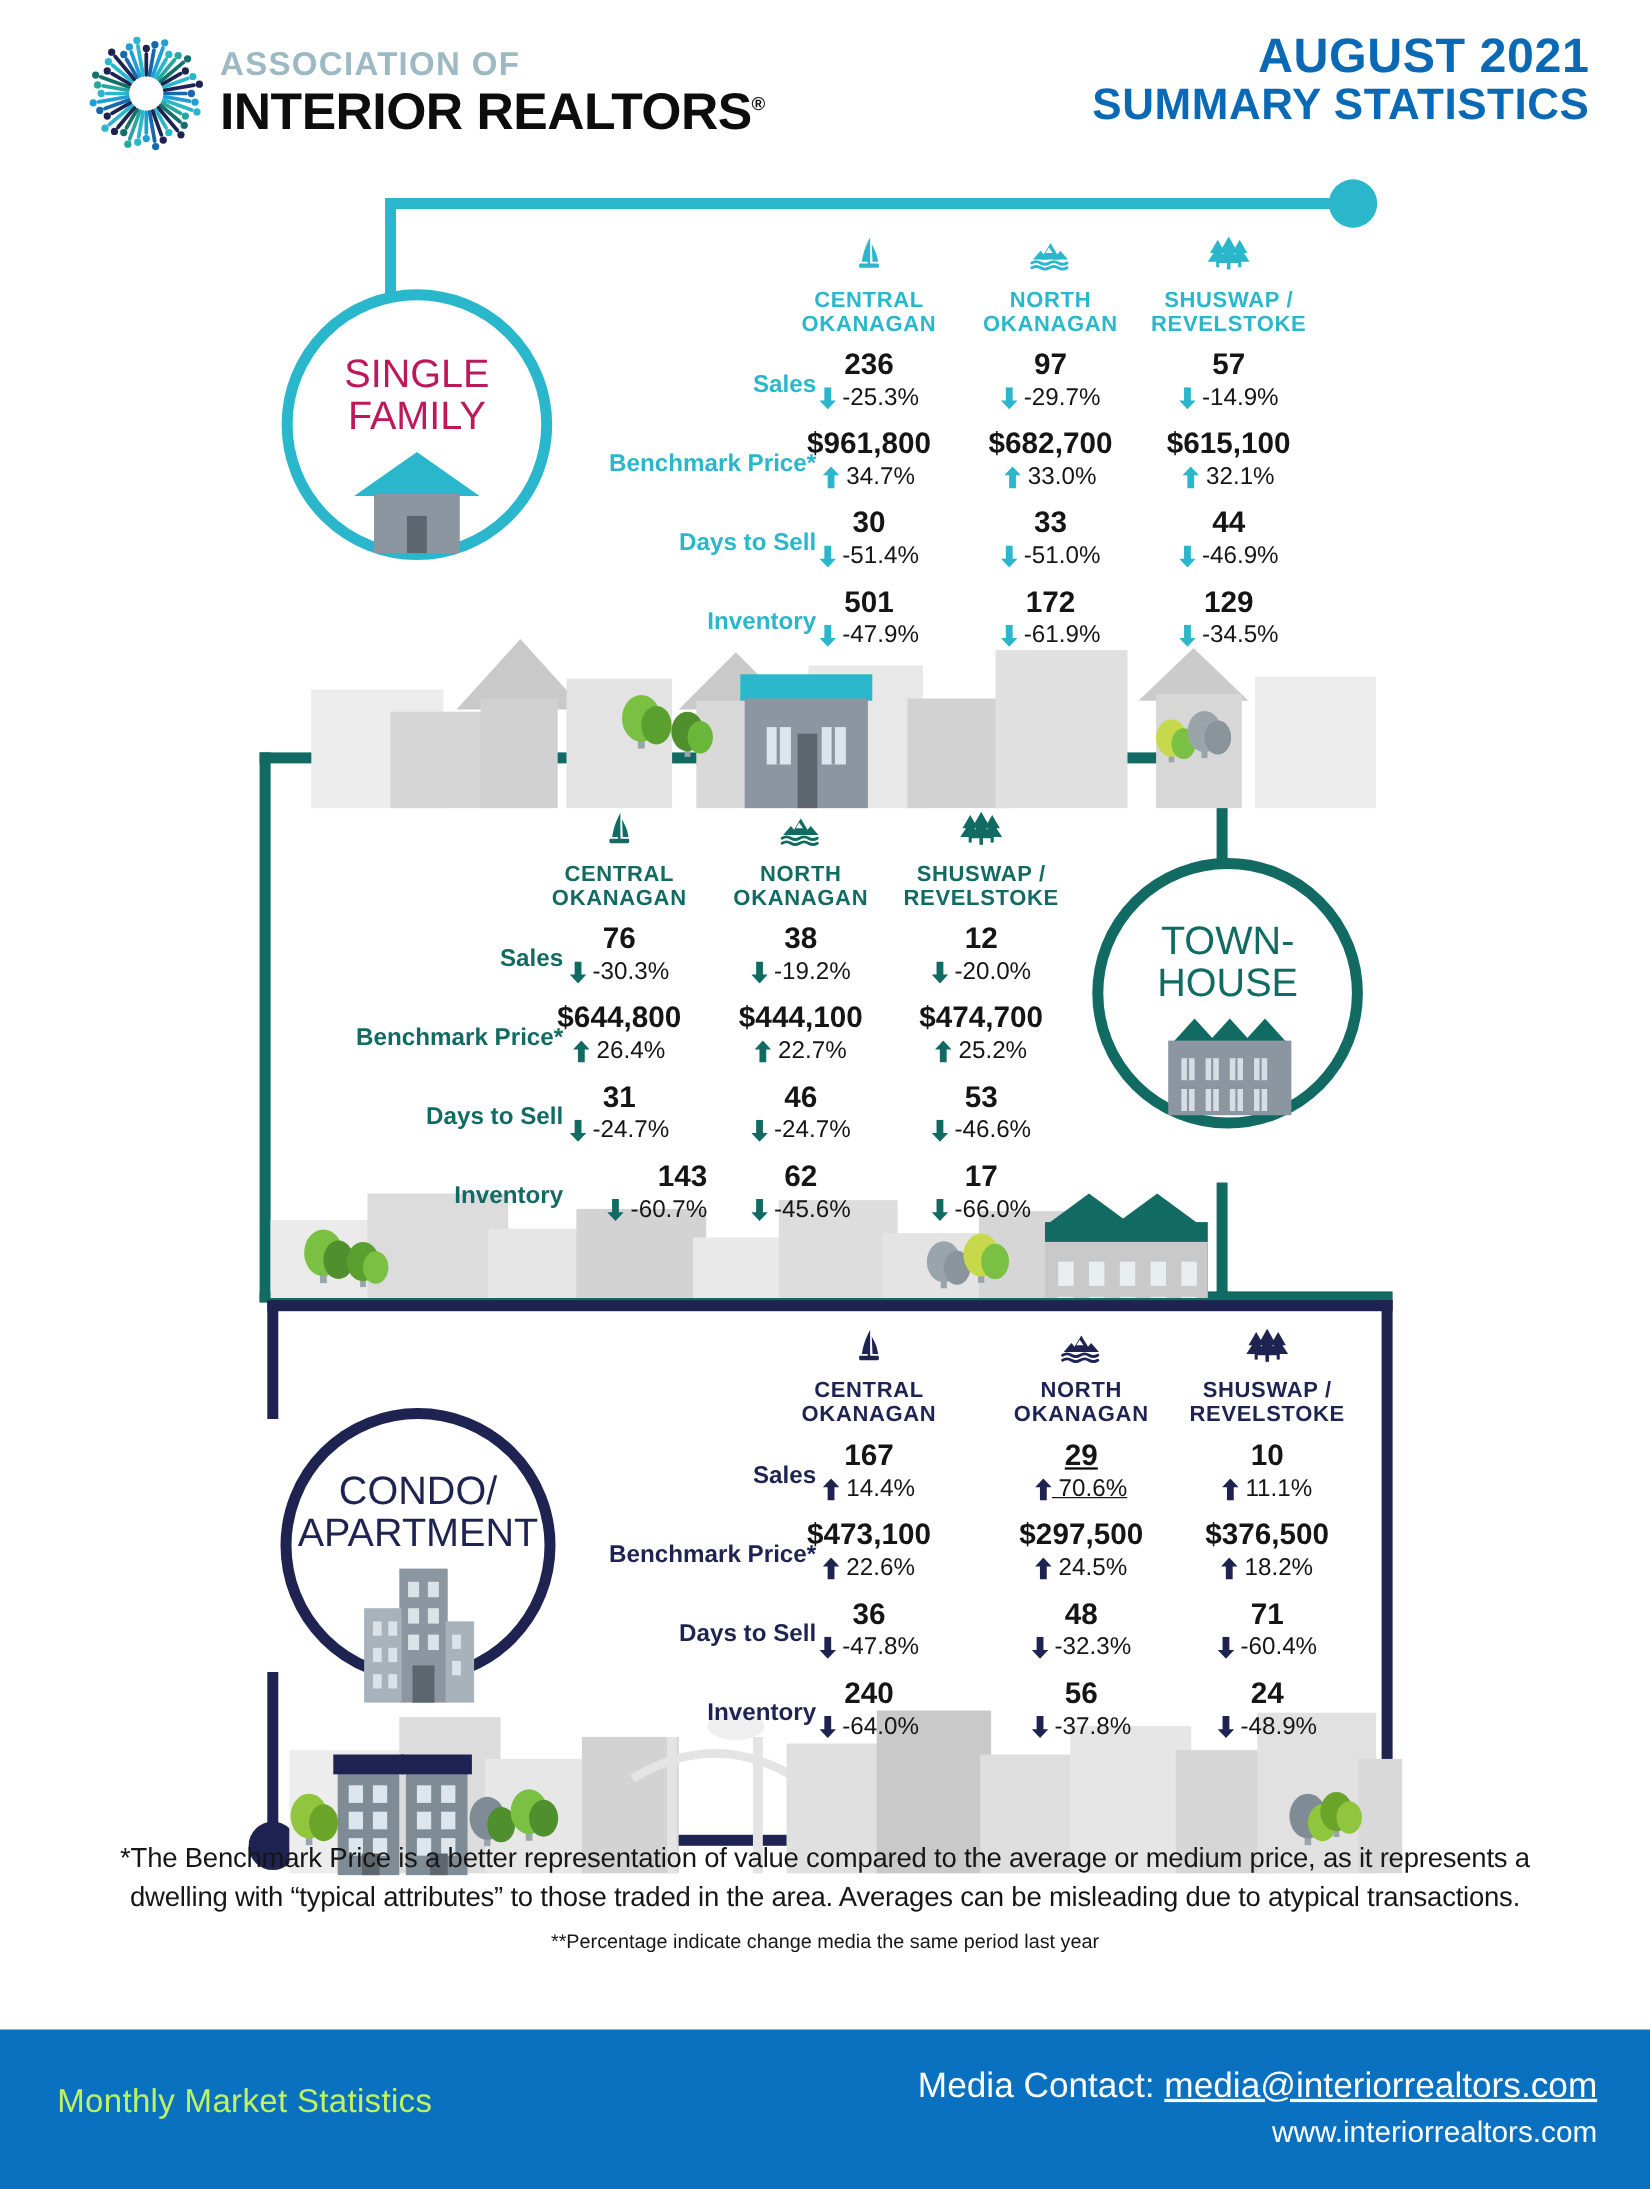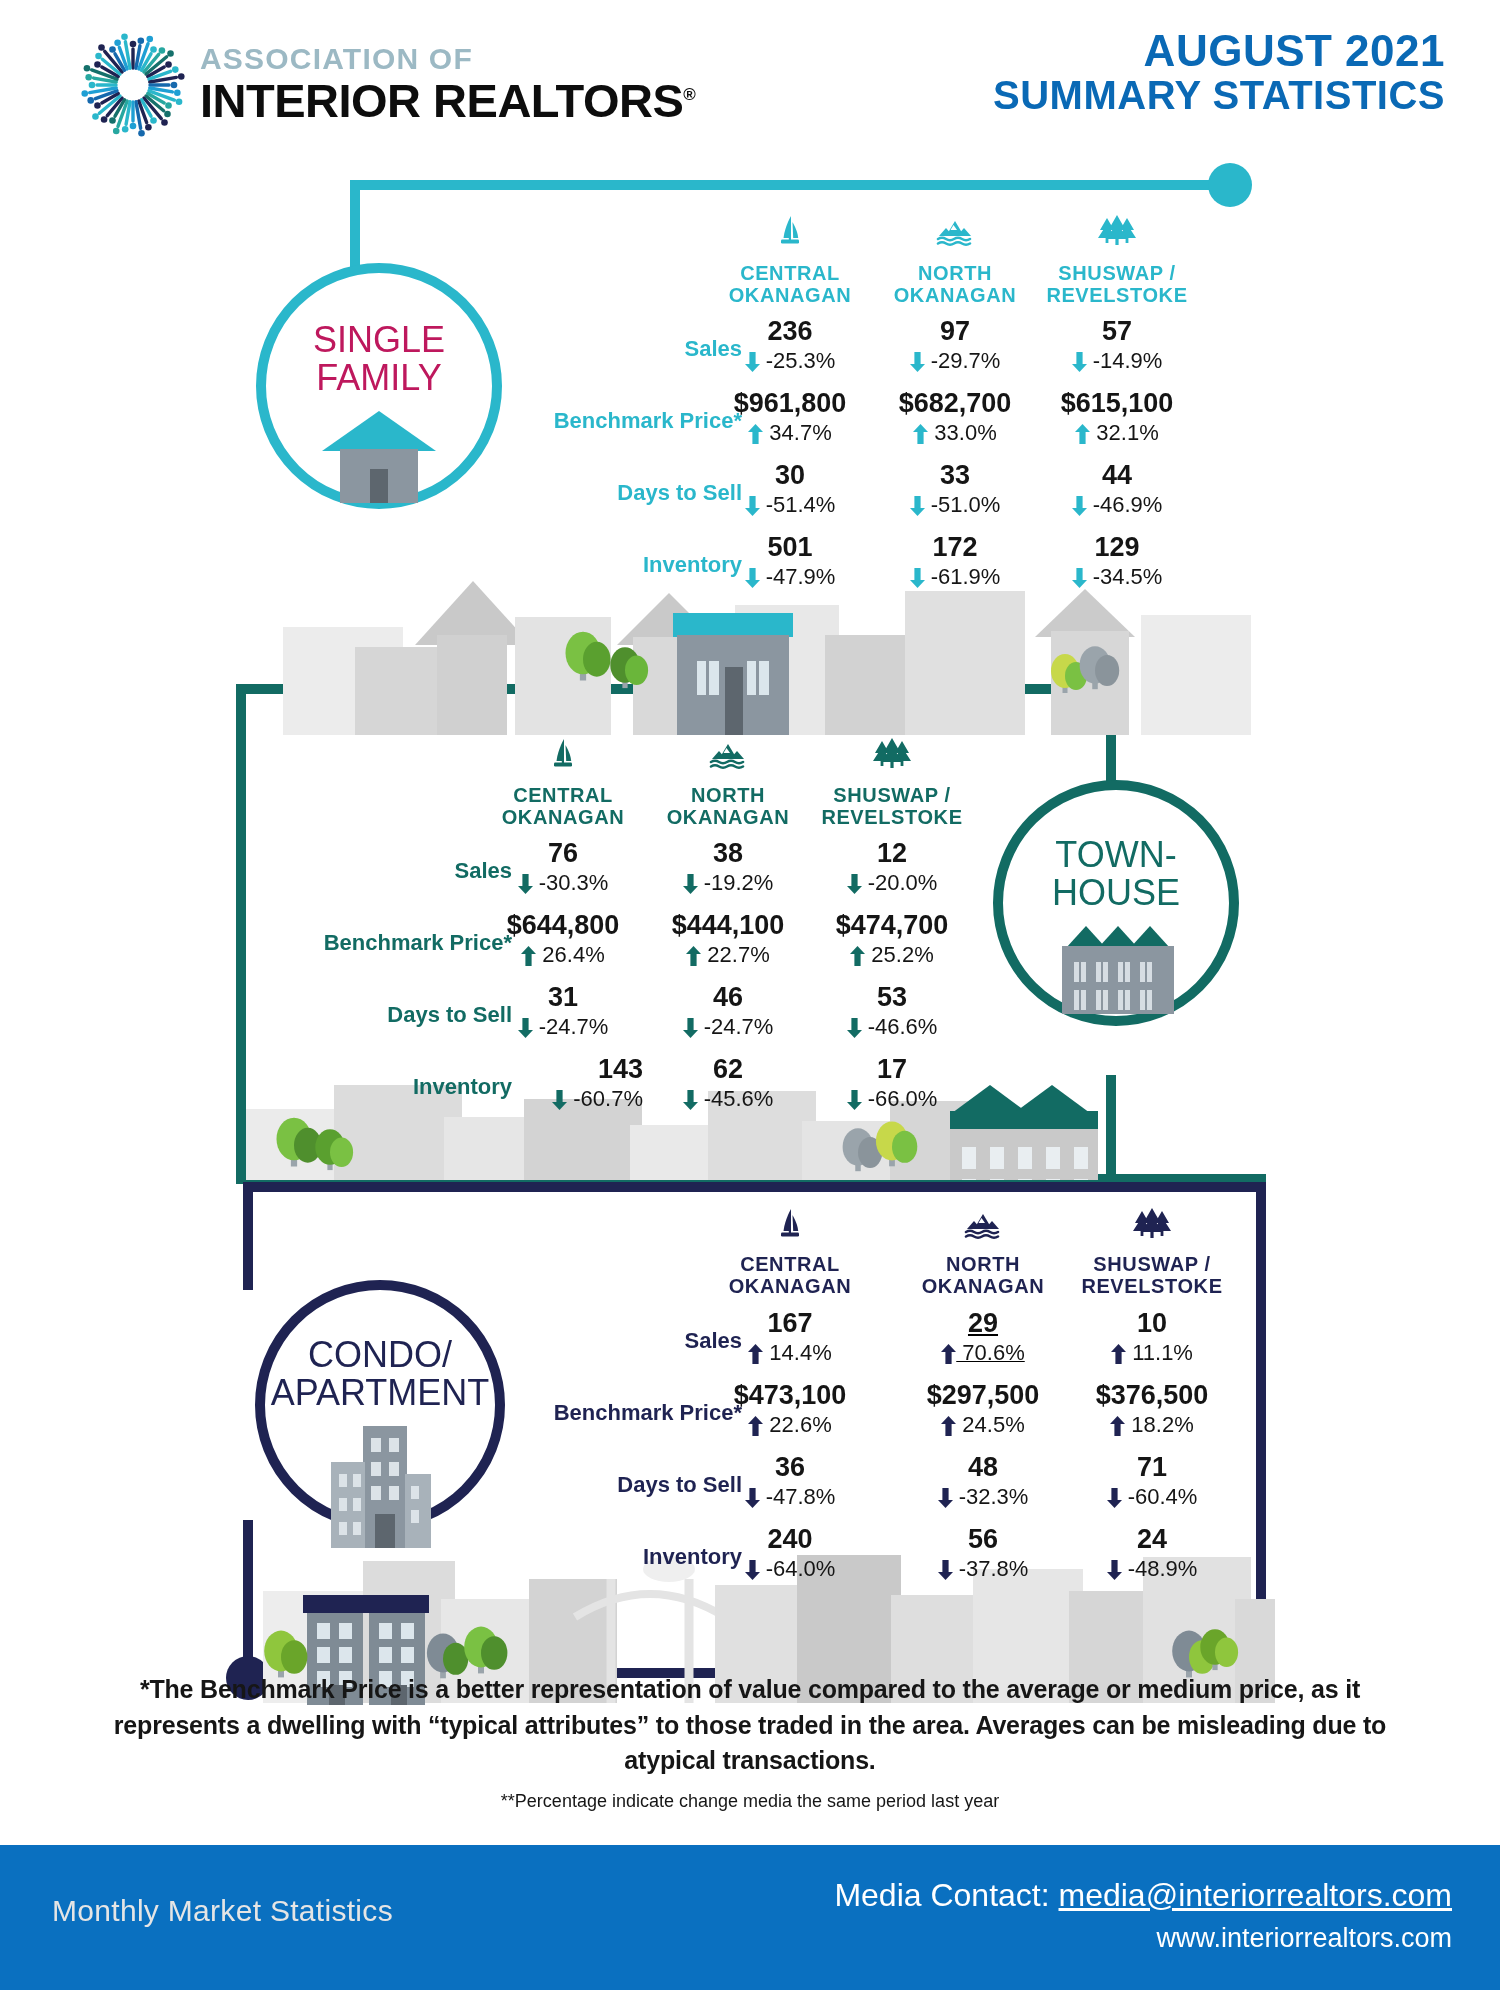--- a/index.html
+++ b/index.html
@@ -58,31 +58,30 @@
 
   
   .scene { position: absolute; overflow: hidden; }
 
   
   .footnotes { position: absolute; left: 0; top: 1672px; width: 1500px; text-align: center; }
   .fn-main {
     font-size: 25px; color: #161616; line-height: 1.42;
     font-family: "Liberation Sans", sans-serif; letter-spacing: -0.2px;
     padding: 0 105px;
-    font-weight: bold;
   }
   .fn-sub { font-size: 18px; color: #161616; margin-top: 12px; }
 
   
   .footer {
     position: absolute; left: 0; top: 1845px; width: 1500px; height: 145px;
     background: #0a70c0;
   }
   .footer-left {
-    position: absolute; left: 52px; top: 49px; color: #e5e5e5;
+    position: absolute; left: 52px; top: 49px; color: #bef264;
     font-size: 30px; font-weight: 300; letter-spacing: 0.3px;
   }
   .footer-right { position: absolute; right: 48px; top: 32px; text-align: right; color: #fff; }
   .footer-media { font-size: 32px; font-weight: 400; white-space: nowrap; }
   .footer-media .mail { text-decoration: underline; }
   .footer-web { font-size: 27px; font-weight: 300; margin-top: 9px; }
 </style>
 </head>
 <body>
 

